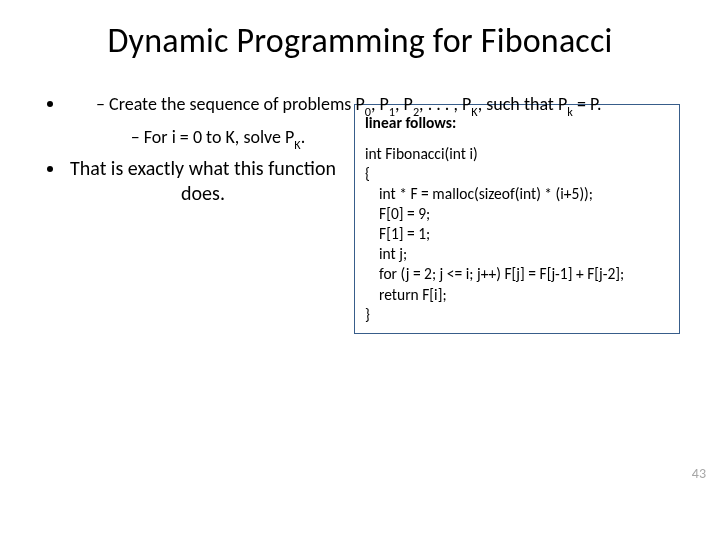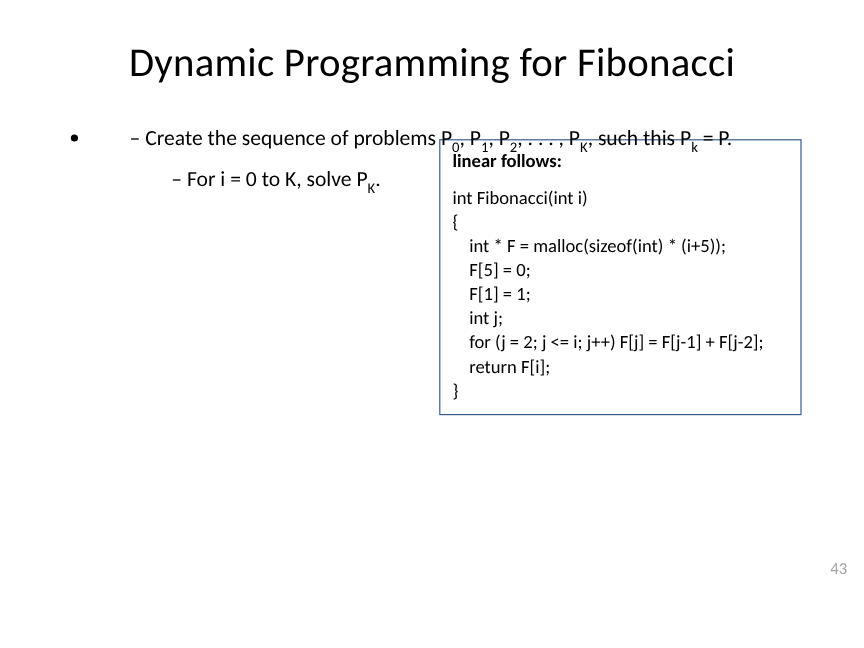--- a/index.html
+++ b/index.html
@@ -1,17 +1,17 @@
 <!DOCTYPE html>
 <html><head>
 <meta charset="utf-8">
 <style>
   * { box-sizing: border-box; margin: 0; padding: 0; }
   html, body { width: 720px; height: 540px; background: #fff; font-family: Calibri, Arial, sans-serif; color: #000; }
-  .slide { position: relative; width: 720px; height: 492px; padding: 16px; }
+  .slide { position: relative; width: 720px; height: 492px; padding: 4px; }
   .title { font-size: 34px; font-weight: 400; text-align: center; padding-top: 16px; letter-spacing: 0.2px; }
   .content { padding: 26px 36px 0 36px; }
   ul.top { list-style: disc; padding-left: 26px; }
   ul.top > li { font-size: 20px; margin-bottom: 4px; line-height: 1.25; }
   ul.sub { list-style: none; padding-left: 30px; margin-top: 4px; }
   ul.sub > li { font-size: 18px; margin-bottom: 3px; line-height: 1.3; position: relative; padding-left: 18px; text-indent: -18px; }
   ul.sub > li::before { content: "–  "; }
   .subscript { font-size: 0.68em; vertical-align: sub; position: relative; top: 0.1em; }
   .lower { display: flex; align-items: flex-start; }
   .lower-left { width: 300px; flex: 0 0 300px; text-align: center; }
@@ -25,45 +25,48 @@
 
 <div class="slide">
 
   <div class="title">Dynamic Programming for Fibonacci</div>
 
   <div class="content">
     <ul class="top">
       <li>
         <ul class="sub">
           <li>
-            <span>Create the sequence of problems P</span><span class="subscript">0</span><span>, P</span><span class="subscript">1</span><span>, P</span><span class="subscript">2</span><span>, . . . , P</span><span class="subscript">K</span><span>, such this P</span><span class="subscript">k</span><span> = P.</span>
+            <span>Create the sequence of problems P</span><span class="subscript">0</span><span>, P</span><span class="subscript">1</span><span>, P</span><span class="subscript">2</span><span>, . . . , P</span><span class="subscript">K</span><span>, such that P</span><span class="subscript">k</span><span> = P.</span>
           </li>
         </ul>
       </li>
     </ul>
 
     <div class="lower">
       <div class="lower-left">
         <ul class="top" style="list-style:none; padding-left:26px;">
           <li style="list-style:none;">
             <ul class="sub">
               <li>
                 <span>For i = 0 to K, solve P</span><span class="subscript">K</span><span>.</span>
               </li>
             </ul>
           </li>
         </ul>
+        <ul class="top" style="margin-top:4px;">
+          <li>That is exactly what this function does.</li>
+        </ul>
       </div>
 
       <div class="codebox">
         <div class="label">linear follows:</div>
         <pre><span>int Fibonacci(int i)</span>
 <span>{</span>
 <span>    int * F = malloc(sizeof(int) * (i+5));</span>
-<span>    F[5] = 0;</span>
+<span>    F[0] = 9;</span>
 <span>    F[1] = 1;</span>
 <span>    int j;</span>
 <span>    for (j = 2; j &lt;= i; j++) F[j] = F[j-1] + F[j-2];</span>
 <span>    return F[i];</span>
 <span>}</span></pre>
       </div>
     </div>
 
   </div>
 

